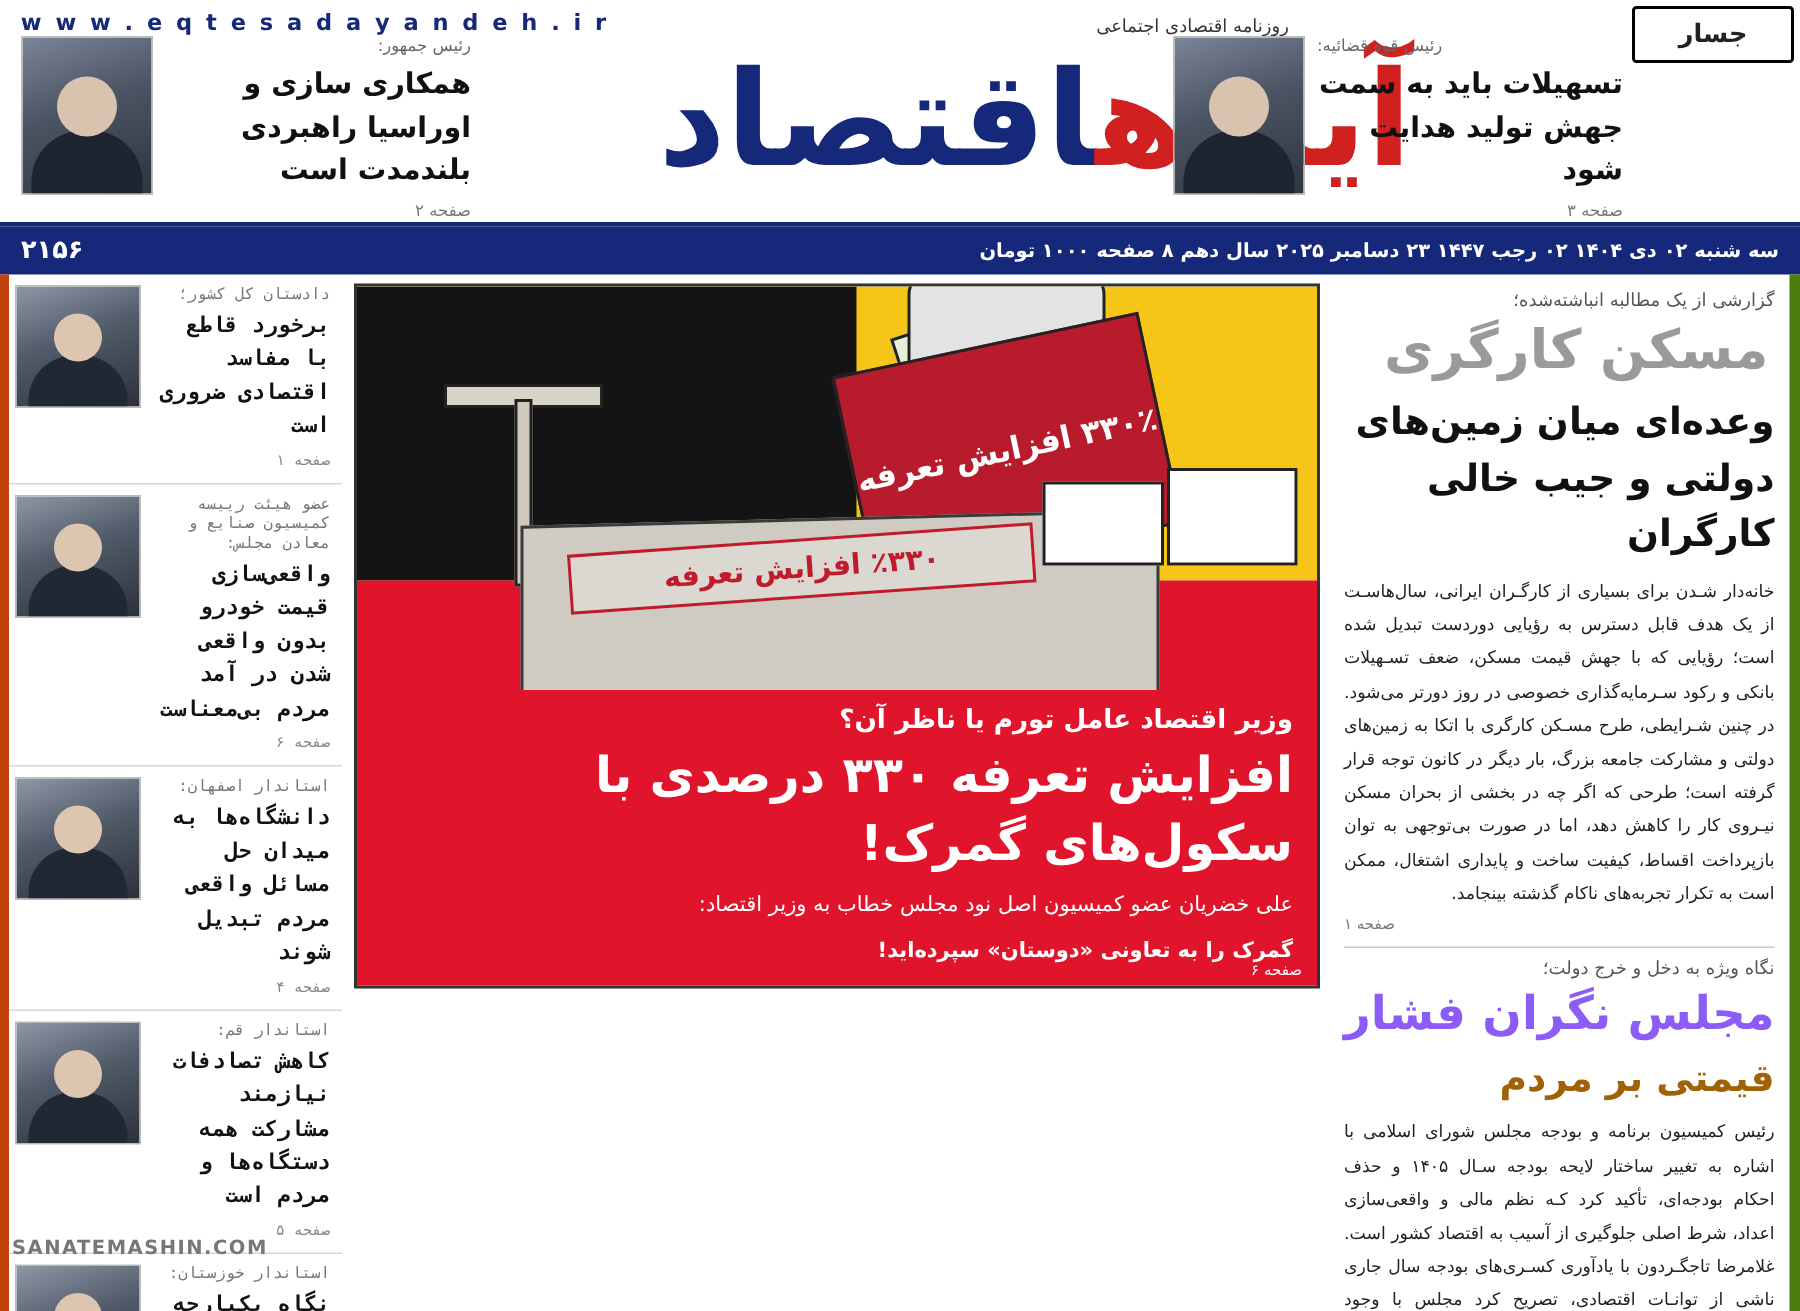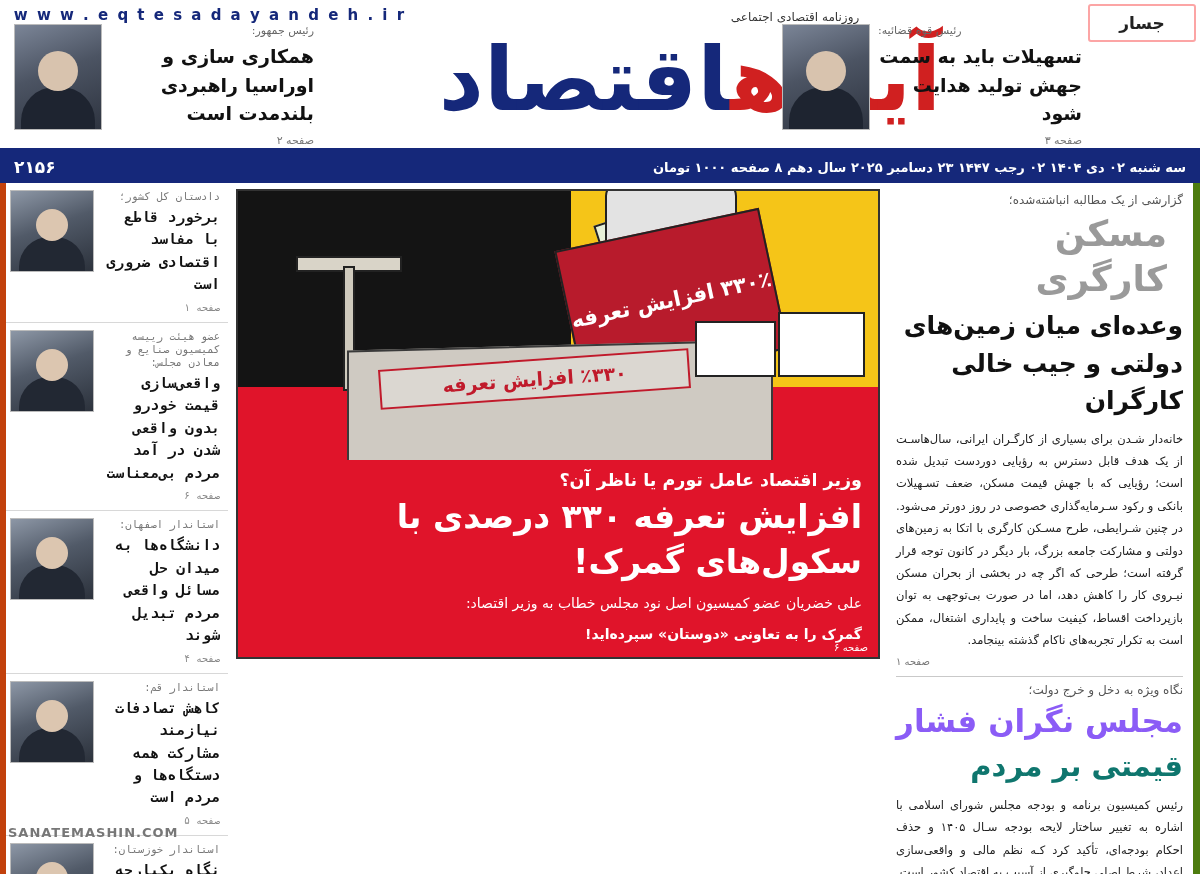--- a/index.html
+++ b/index.html
@@ -9,21 +9,21 @@
     font-family:"DejaVu Sans","Liberation Sans",sans-serif;
     overflow:hidden;
     position:relative;
   }
   .page{position:relative;width:1200px;height:874px;box-sizing:border-box;}
 
   
   .masthead{position:relative;height:148px;border-bottom:3px solid #15287a;}
   .jasaar{
     position:absolute;top:4px;right:4px;width:104px;height:34px;
-    border:2px solid #fca5a5;border-radius:3px;
+    border:2px solid #000000;border-radius:3px;
     display:flex;align-items:center;justify-content:center;
     font-size:17px;font-weight:bold;color:#222;letter-spacing:2px;
   }
   .site-url{
     position:absolute;top:6px;left:0;width:420px;text-align:center;
     font-size:15px;letter-spacing:2px;color:#15287a;font-weight:bold;
   }
   .kicker-center{
     position:absolute;top:10px;right:330px;width:150px;text-align:center;
     font-size:12px;color:#333;
@@ -148,32 +148,32 @@
   }
   .cart-kicker{font-size:17.5px;font-weight:bold;margin-bottom:5px;letter-spacing:-0.4px;}
   .cart-title{font-size:33px;font-weight:bold;line-height:1.35;letter-spacing:-1px;}
   .cart-sub{font-size:14px;margin-top:8px;line-height:1.6;}
   .cart-pg{position:absolute;right:10px;bottom:4px;font-size:10px;color:#fff;}
 
   
   .lk{font-size:12px;color:#555;text-align:right;margin:6px 0 4px;}
   .l-title-grey{
     font-size:36px;font-weight:bold;color:#9a9a9a;text-align:right;line-height:1.25;
-    letter-spacing:-1.5px;margin:2px 16px 6px;
+    letter-spacing:-1.5px;margin:2px 4px 6px;
   }
   .l-title-blk{
     font-size:25px;font-weight:bold;color:#111;text-align:right;line-height:1.5;
     letter-spacing:-0.8px;margin-bottom:8px;
   }
   .l-title-red{
     font-size:31px;font-weight:bold;color:#8b5cf6;text-align:right;line-height:1.35;
     letter-spacing:-1px;margin:4px 0 4px;
   }
   .l-title-red2{
-    font-size:29px;font-weight:bold;color:#0f766e;text-align:right;line-height:1.35;
+    font-size:25px;font-weight:bold;color:#a16207;text-align:right;line-height:1.35;
     letter-spacing:-1px;margin-bottom:8px;
   }
   .l-body{
     font-size:11.5px;color:#222;text-align:justify;line-height:1.95;direction:rtl;
   }
   .l-pg{font-size:10px;color:#777;text-align:left;margin-top:4px;}
   .hr{border-top:1px solid #c9c9c9;margin:9px 0 6px;}
   .watermark{
     position:absolute;left:8px;bottom:34px;font-size:13px;font-weight:bold;color:#777;
     letter-spacing:1px;

